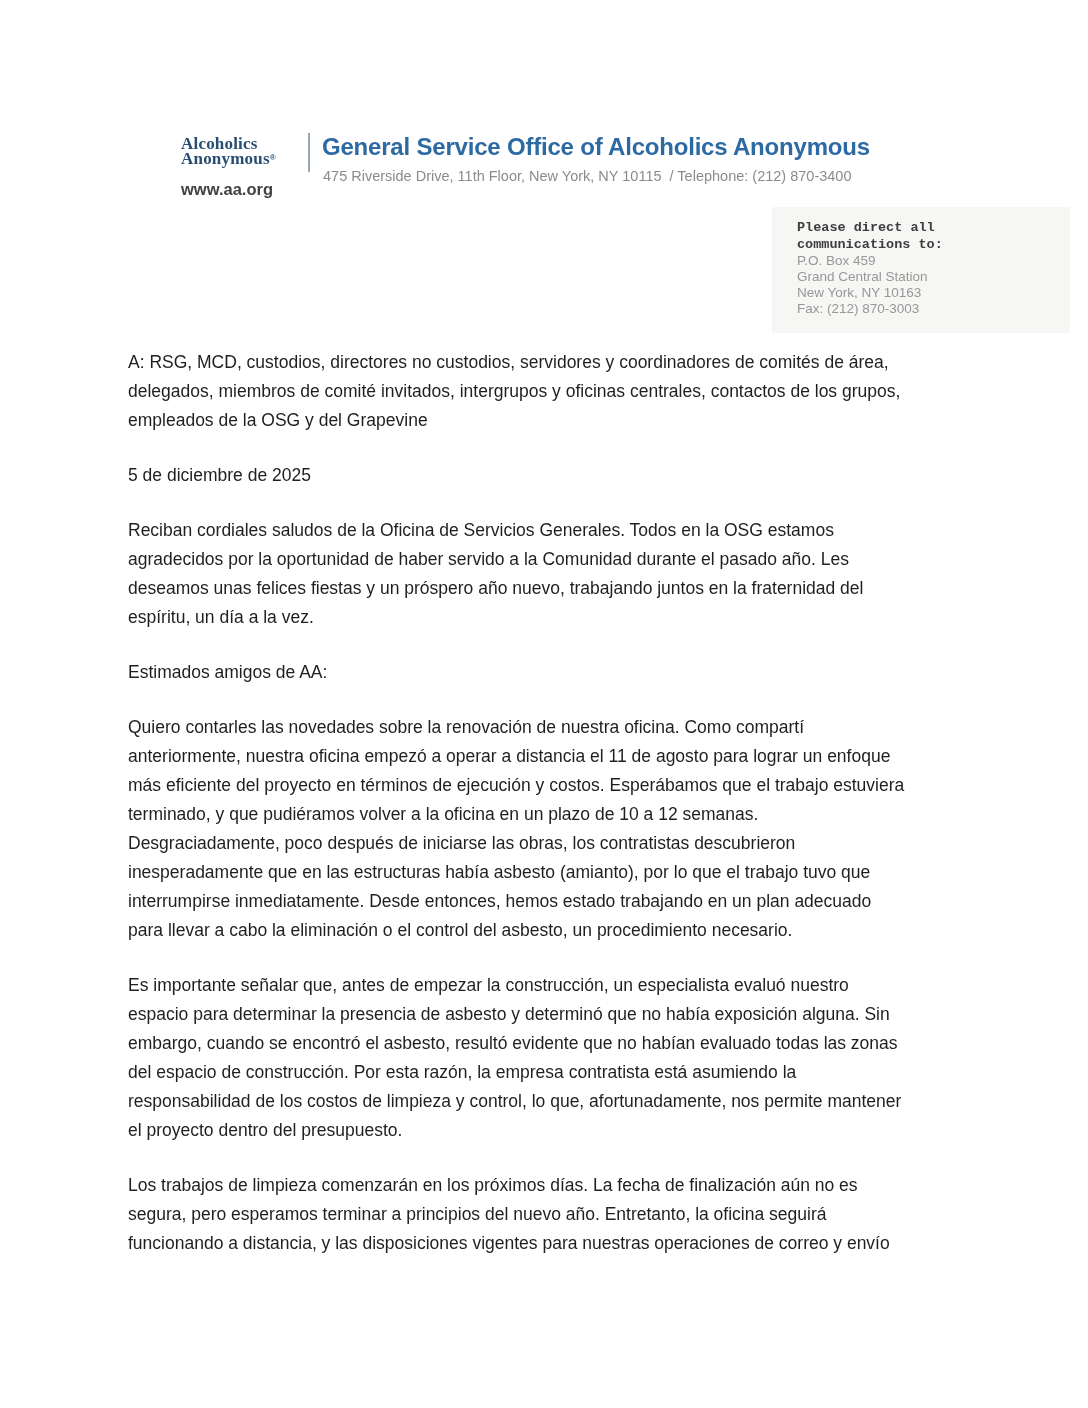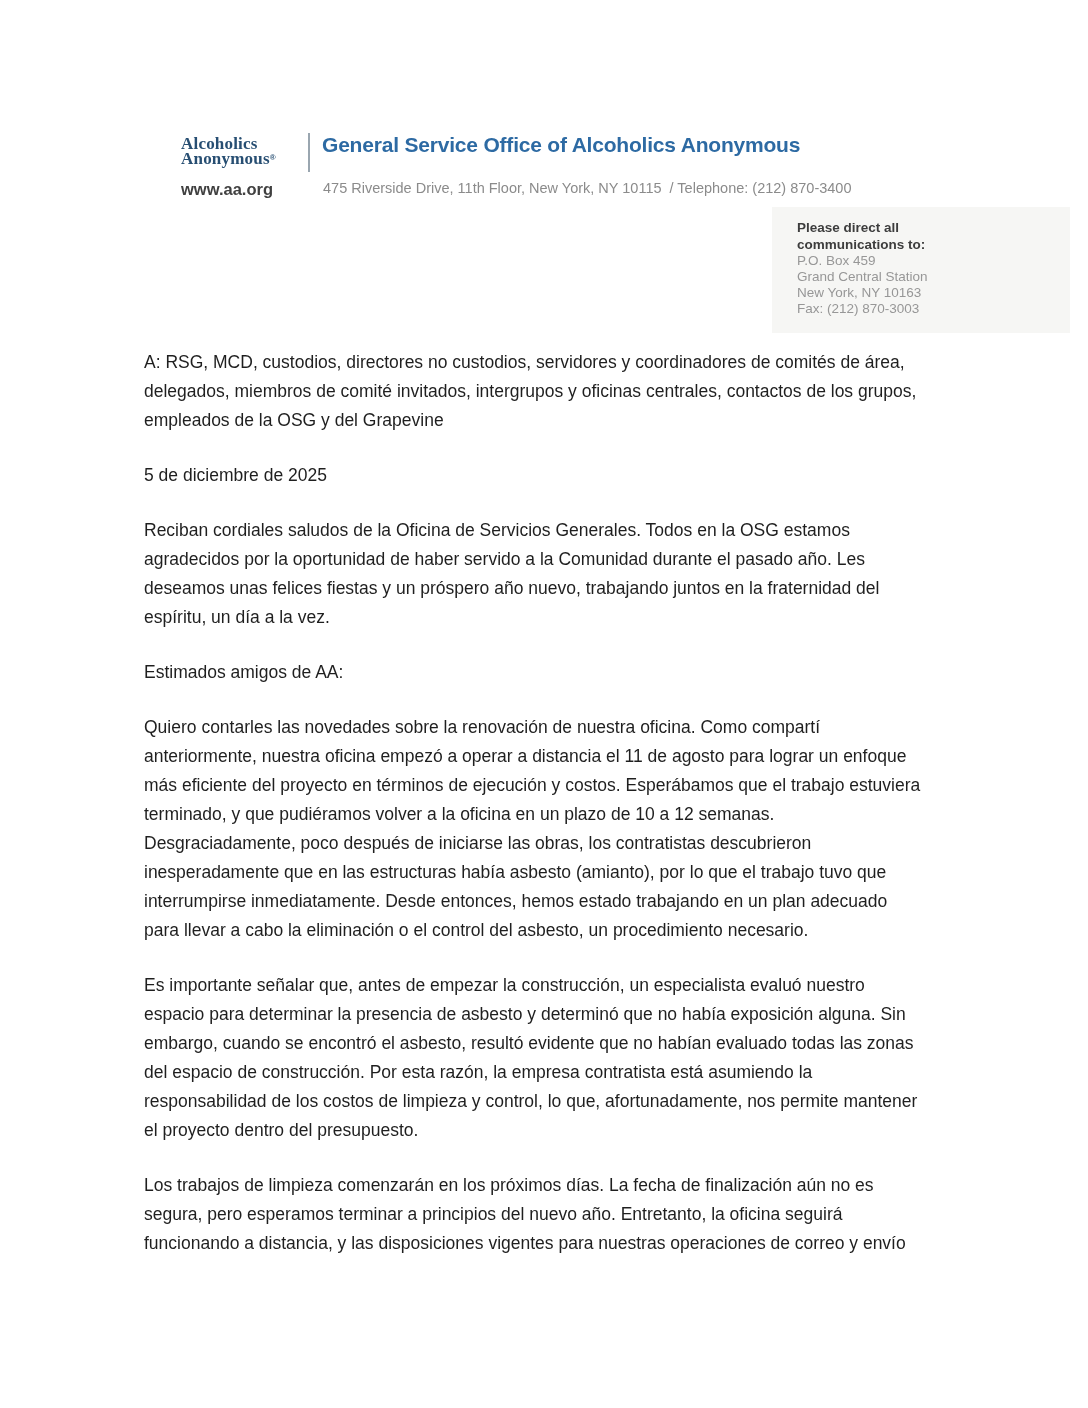--- a/index.html
+++ b/index.html
@@ -45,29 +45,29 @@
     top: 133px;
     width: 2px;
     height: 39px;
     background: #9aa6b0;
   }
   .lh-title {
     position: absolute;
     left: 322px;
     top: 133px;
     font-weight: 700;
-    font-size: 21px;
+    font-size: 24px;
     letter-spacing: -0.2px;
     color: #2d6aa3;
     white-space: nowrap;
   }
   .lh-address {
     position: absolute;
     left: 323px;
-    top: 180px;
+    top: 168px;
     font-size: 14.5px;
     color: #8b8b8b;
     white-space: pre;
   }
 
   
   .comms-bg {
     position: absolute;
     left: 772px;
     top: 207px;
@@ -79,32 +79,33 @@
     position: absolute;
     left: 797px;
     top: 219px;
   }
   .comms-heading {
     font-weight: 700;
     font-size: 13.5px;
     line-height: 17px;
     color: #3d3d3d;
     white-space: pre-line;
+    font-family: Liberation Mono, monospace;
   }
   .comms-address {
     font-size: 13.5px;
     line-height: 16px;
     color: #979797;
     white-space: pre-line;
   }
 
   
   .letter-body {
     position: absolute;
-    left: 144px;
+    left: 128px;
     top: 348px;
     width: 833px;
     font-size: 17.5px;
     line-height: 29px;
     color: #1f1f1f;
   }
   .para {
     margin: 0 0 26px 0;
     white-space: pre-line;
   }

